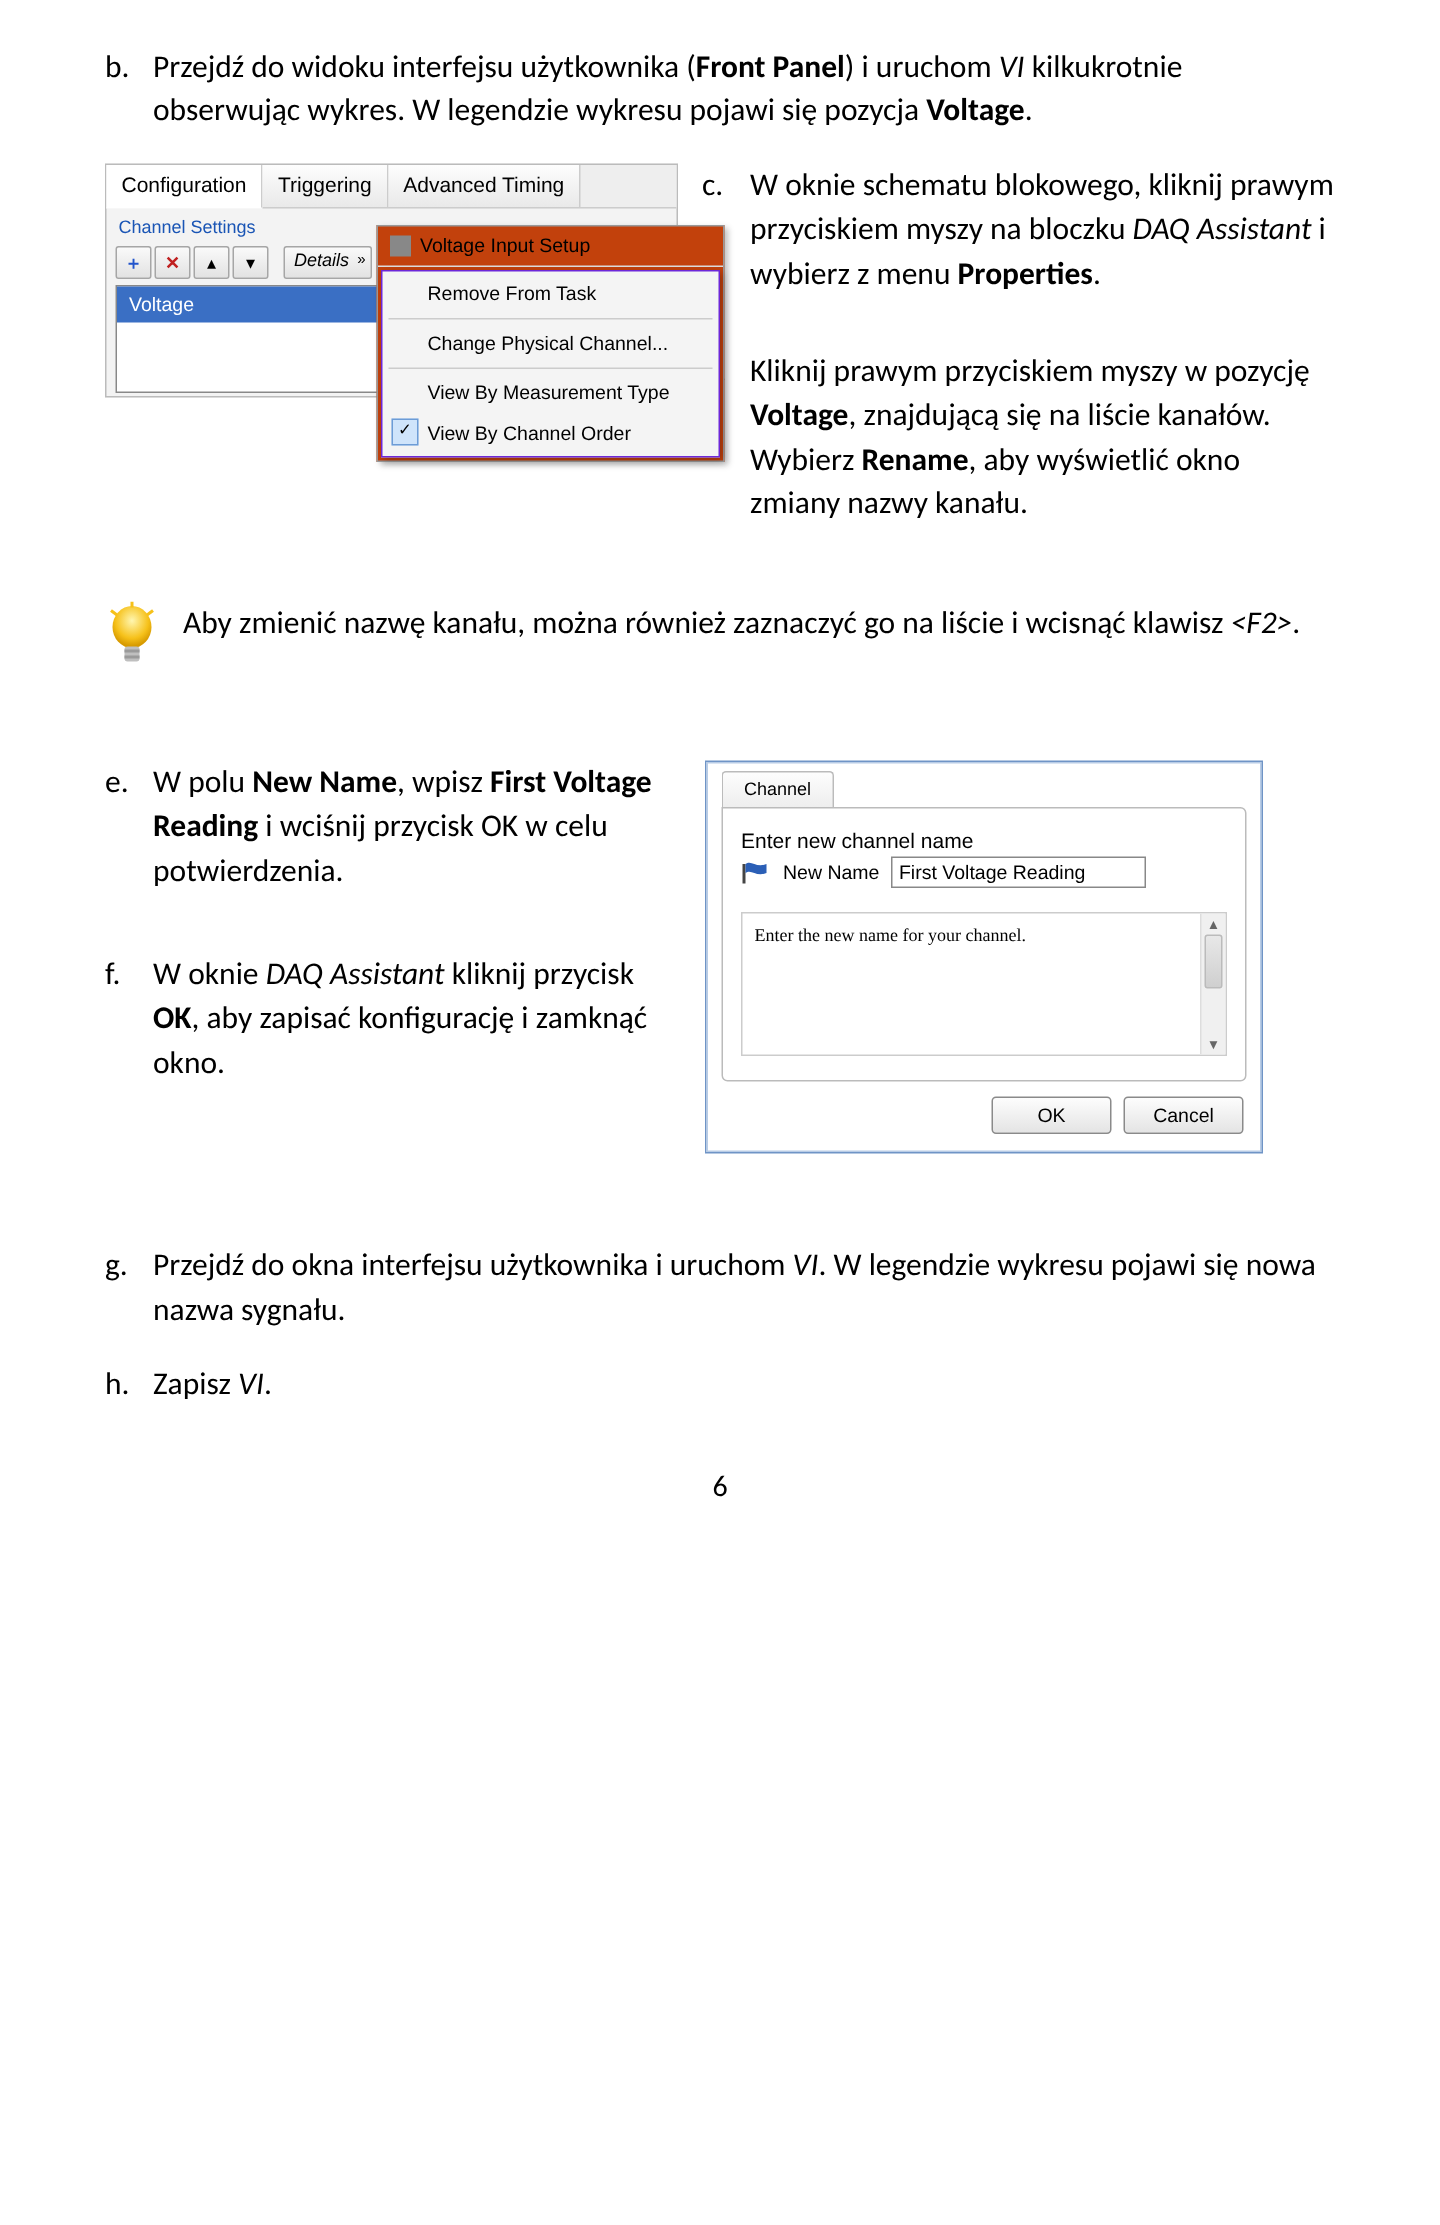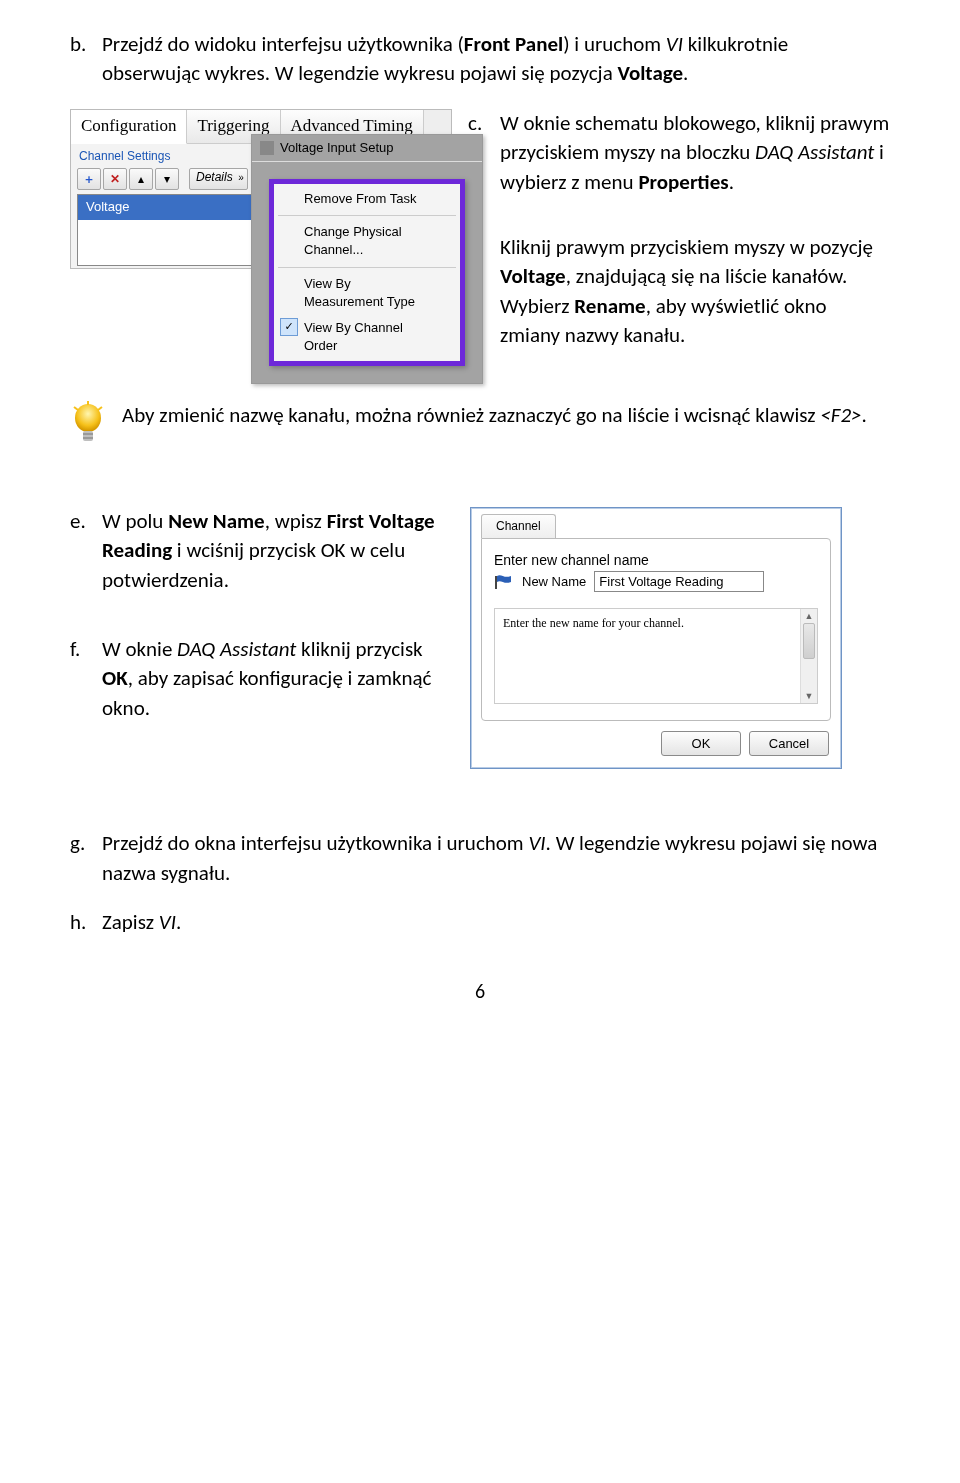--- a/index.html
+++ b/index.html
@@ -37,22 +37,21 @@
     font-family: "Segoe UI", Tahoma, sans-serif;
     font-size: 13px;
     width: 380px;
     position: relative;
   }
   .config-tabs { display:flex; background:#eee; border-bottom:1px solid #ccc;}
   .config-tab {
     padding: 4px 10px 5px 10px;
     border-right:1px solid #ccc;
     background: linear-gradient(#fdfdfd,#e9e9e9);
-    font-size:17px;
-    font-family:Liberation Serif, serif;
+    font-size:14px;
   }
   .config-tab.active { background:#fff; border-bottom:1px solid #fff; margin-bottom:-1px; }
   .channel-settings-label { color:#1a55b5; font-size:12px; padding:4px 8px 2px 8px; }
   .channel-toolbar { display:flex; gap:2px; padding:2px 6px; align-items:center;}
   .tool-btn {
     width:22px; height:20px; border:1px solid #a6a6a6;
     background:linear-gradient(#fafafa,#e2e2e2);
     display:flex; align-items:center; justify-content:center;
     font-size:12px; border-radius:2px;
   }
@@ -62,32 +61,32 @@
     position:relative; border-radius:2px;
   }
   .details-btn::after {content:"»"; position:absolute; right:3px; top:2px; font-size:10px;}
   .channel-list {
     border:1px solid #888; background:#fff; margin:2px 6px; height:70px;
   }
   .voltage-item {
     background:#3a6fc4; color:#fff; padding:3px 8px; font-size:13px;
   }
   .vis-popup {
-    position:absolute; top:24px; left:180px;
-    background:#a3a3a3; border:1px solid #999; box-shadow:2px 2px 4px rgba(0,0,0,0.25);
+    position:absolute; top:40px; left:180px;
+    background:#c2410c; border:1px solid #999; box-shadow:2px 2px 4px rgba(0,0,0,0.25);
     font-family:"Segoe UI", Tahoma, sans-serif; font-size:13px;
     width:230px; z-index:5;
   }
   .vis-title {
     padding:4px 8px; border-bottom:1px solid #ddd;
     display:flex; align-items:center; gap:6px;
   }
   .vis-title-icon { width:14px; height:14px; background:#888; display:inline-block; }
   .ctx-menu {
-    background:#f4f4f4; border:5px solid #6d28d9; margin:17px;
+    background:#f4f4f4; border:1px solid #6d28d9; margin:2px;
     box-shadow:2px 2px 5px rgba(0,0,0,0.25);
     padding:2px 0;
   }
   .ctx-item {
     padding:4px 28px 4px 30px; position:relative; font-size:13px;
   }
   .ctx-item.sel { background:#b4d5ff; border:1px solid #7aa7e0; border-left:none; border-right:none; padding-top:3px; padding-bottom:3px;}
   .ctx-sep { margin:3px 4px; height:1px; background:linear-gradient(to right,#ccc 25px, #ccc);}
   .ctx-check {
     position:absolute; left:6px; top:3px; width:16px; height:16px;

